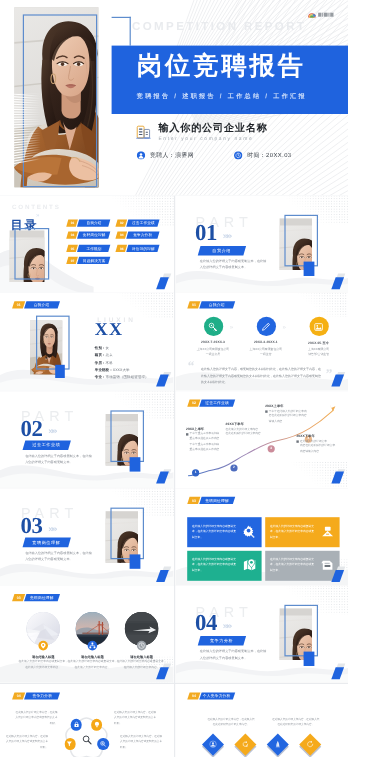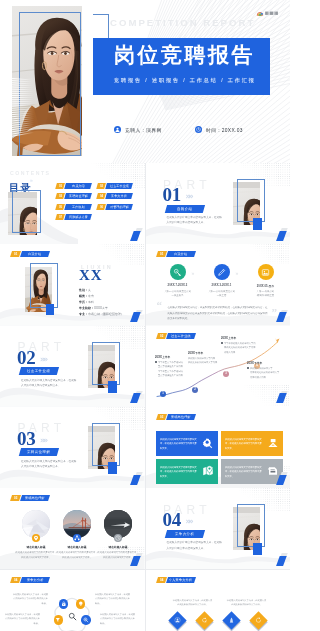--- a/index.html
+++ b/index.html
@@ -49,21 +49,21 @@
   .wave{position:absolute;left:0;bottom:0;width:100%;height:40%;overflow:hidden;}
   .wave svg{position:absolute;left:0;bottom:0;width:100%;height:100%;}
 
   
   #cover{left:0;top:0;width:290px;height:163px;}
   .cov-photo{position:absolute;left:12px;top:6px;width:70px;height:150px;overflow:hidden;background:#d8d6d3;}
   .cov-photo .pimg{position:absolute;left:-6%;top:-2%;width:122%;height:104%;}
   .pimg{width:100%;height:100%;display:block;}
   .cov-frame{position:absolute;left:19px;top:12px;width:62px;height:144px;
       border:1.2px solid #5d8ccd;box-sizing:border-box;}
-  .cov-title{position:absolute;left:93px;top:38px;width:177px;height:57px;background:#1f63de;}
+  .cov-title{position:absolute;left:93px;top:38px;width:197px;height:57px;background:#1f63de;}
   .cov-title .t{color:#fff;font-size:21px;font-weight:bold;letter-spacing:2.5px;
      position:absolute;left:21px;top:3px;white-space:nowrap;}
   .cov-title .s{color:#d3e2fb;font-size:5.1px;letter-spacing:1.9px;font-weight:bold;
      position:absolute;left:21px;top:39px;white-space:nowrap;}
   .cov-eyebrow{position:absolute;left:110px;top:17px;color:#e9ebee;font-size:9.6px;
      letter-spacing:2.0px;font-weight:bold;white-space:nowrap;}
   .cov-eyeline{position:absolute;left:93px;top:14px;width:16px;height:24px;
      border:1.2px solid #5d8ccd;border-left:none;border-bottom:none;box-sizing:border-box;}
   .cov-info{position:absolute;left:93px;top:95px;width:197px;height:68px;background:transparent;}
   .cov-comp{position:absolute;left:20px;top:6px;display:flex;align-items:center;gap:6px;}
@@ -431,20 +431,38 @@
           </g>
         </g>
       </svg>
   <div class="cov-eyeline"></div>
   <div class="cov-eyebrow">COMPETITION REPORT</div>
   <div class="cov-title">
      <div class="t">岗位竞聘报告</div>
      <div class="s">竞聘报告 / 述职报告 / 工作总结 / 工作汇报</div>
   </div>
   <div class="cov-info">
+     <div class="cov-comp">
+       <span class="ic-building">
+            <svg viewBox="0 0 24 24" width="13" height="13">
+<rect x="2.5" y="4" width="10.5" height="18" rx="1.6" fill="none" stroke="#e8a93c" stroke-width="1.5"></rect>
+<rect x="13" y="9" width="8.5" height="13" rx="1.2" fill="none" stroke="#6f85ab" stroke-width="1.3"></rect>
+<rect x="5" y="7.6" width="5.6" height="1.7" rx=".7" fill="#4b5a73"></rect>
+<rect x="5" y="11.8" width="5.6" height="1.7" rx=".7" fill="#4b5a73"></rect>
+<rect x="5" y="16" width="5.6" height="1.7" rx=".7" fill="#4b5a73"></rect>
+<rect x="15.4" y="12.4" width="3.6" height="1.5" rx=".6" fill="#4b5a73"></rect>
+<rect x="15.4" y="16.2" width="3.6" height="1.5" rx=".6" fill="#4b5a73"></rect>
+<rect x="1" y="21.6" width="22" height="1.4" rx=".6" fill="#2f63cb"></rect>
+</svg>
+          </span>
+       <span>
+         <div class="cn">输入你的公司企业名称</div>
+         <div class="en">Enter your company name</div>
+       </span>
+     </div>
      <div class="cov-meta">
        <span class="ic-user">
             <svg viewBox="0 0 24 24" width="7" height="7">
 <circle cx="12" cy="12" r="12" fill="#2266e0"></circle>
 <circle cx="12" cy="9.2" r="3.6" fill="#fff"></circle>
 <path d="M4.8 20.5 C6 15.8 9 14 12 14 C15 14 18 15.8 19.2 20.5 Z" fill="#fff"></path>
 </svg>
           </span>
        <span class="txt">竞聘人：演界网</span>
      </div>

